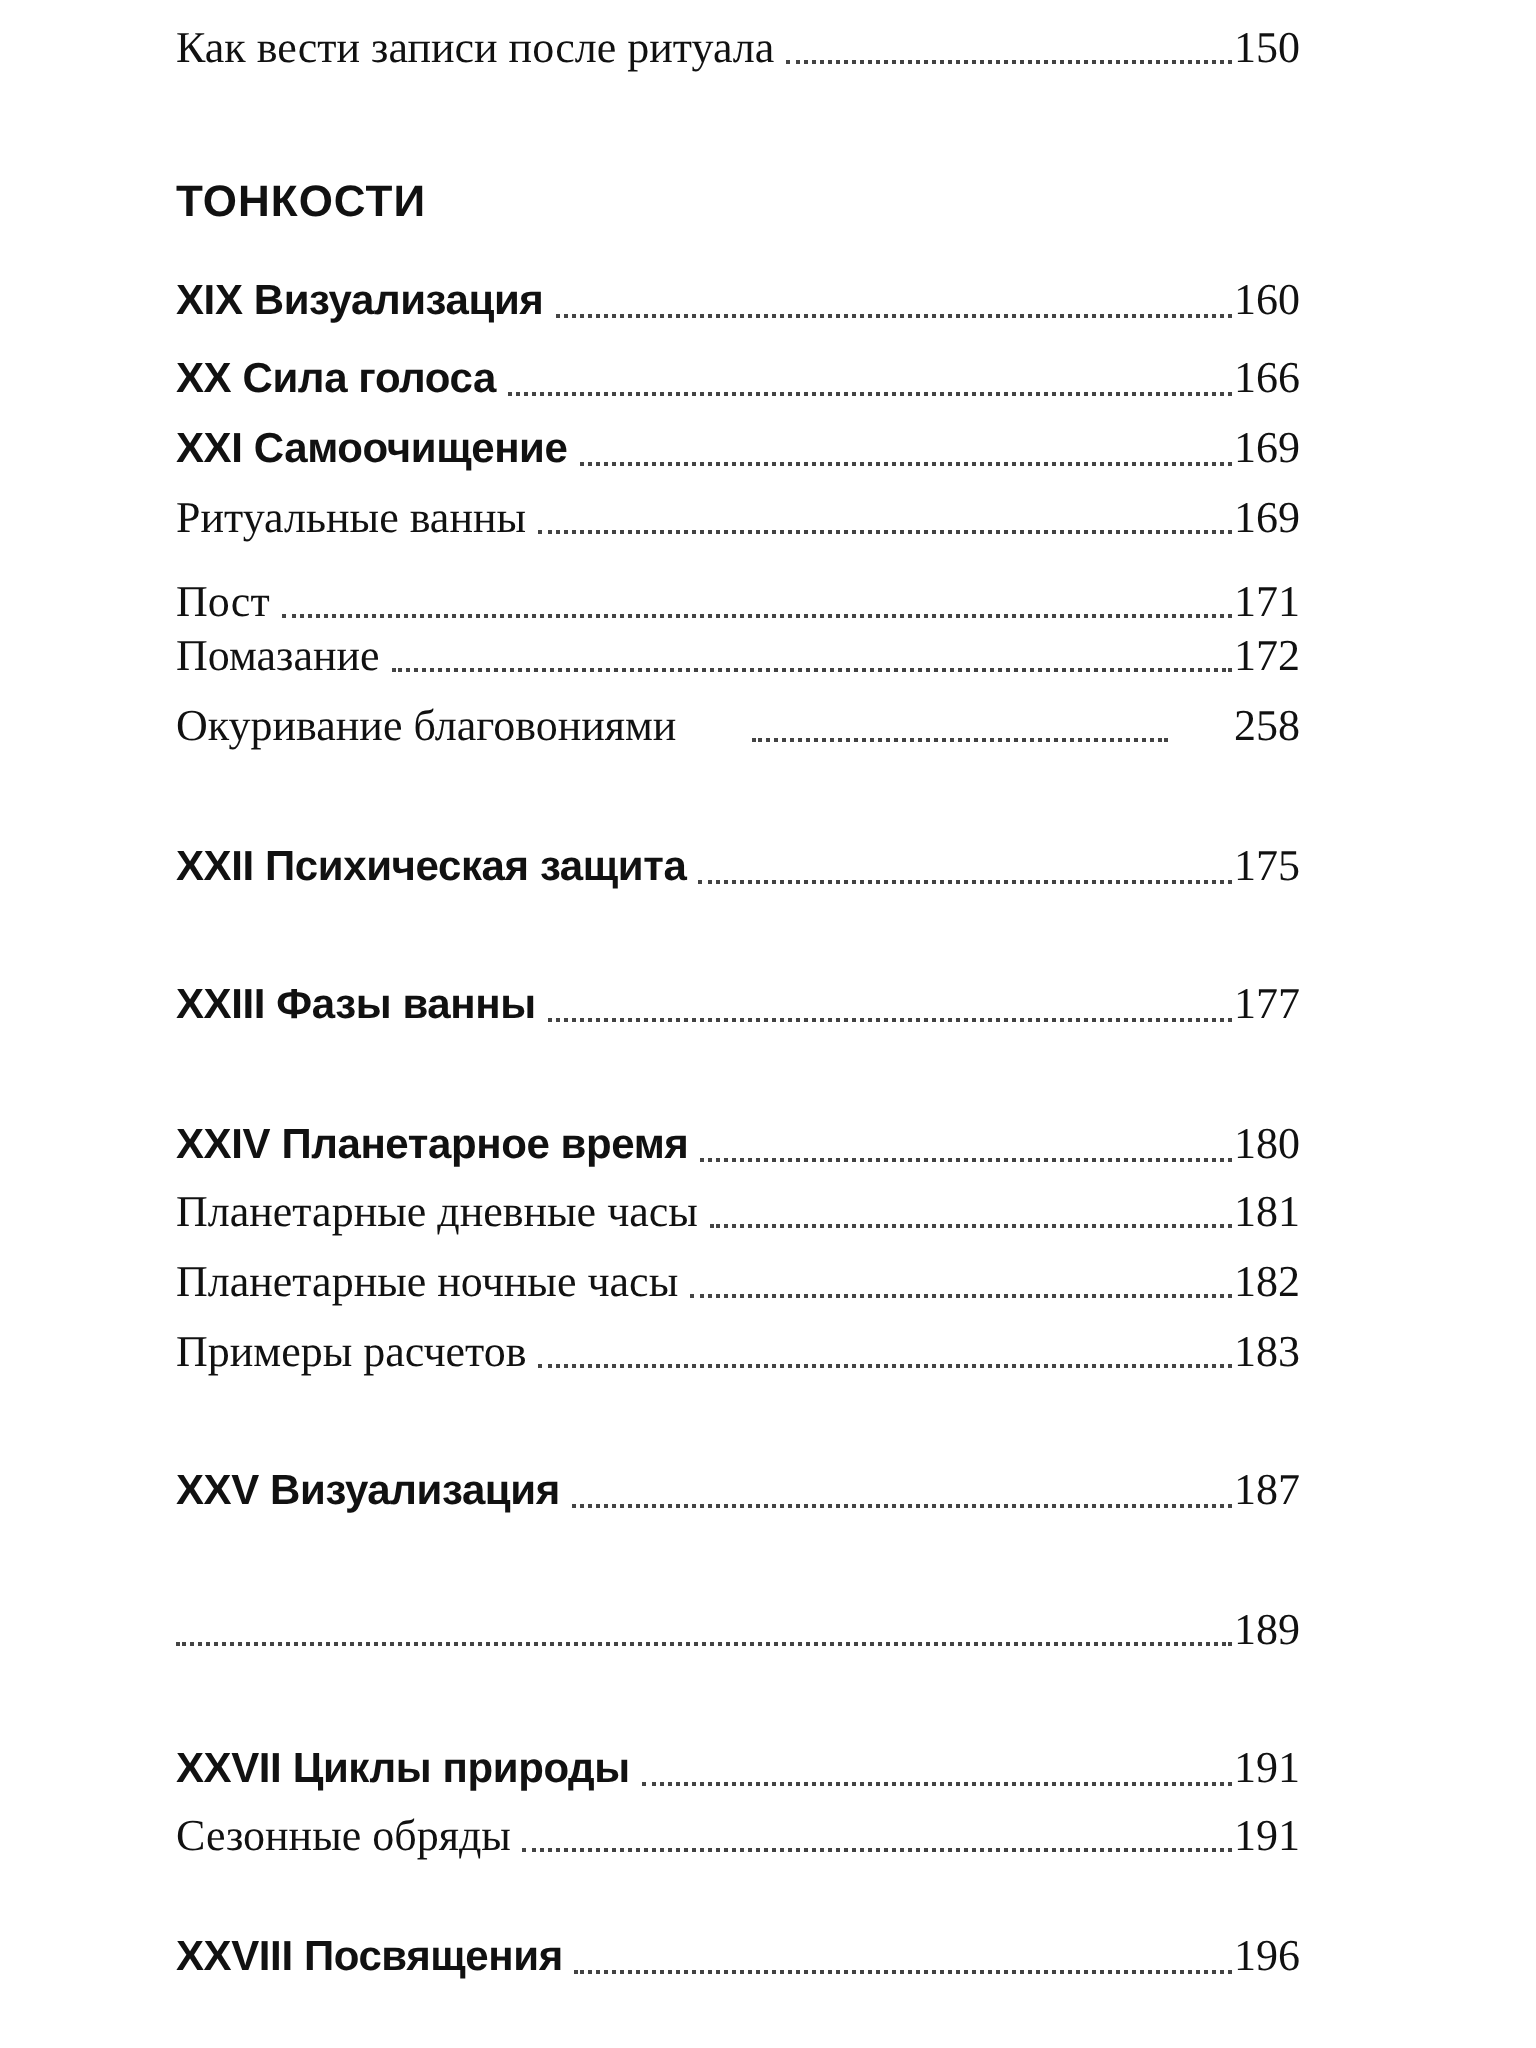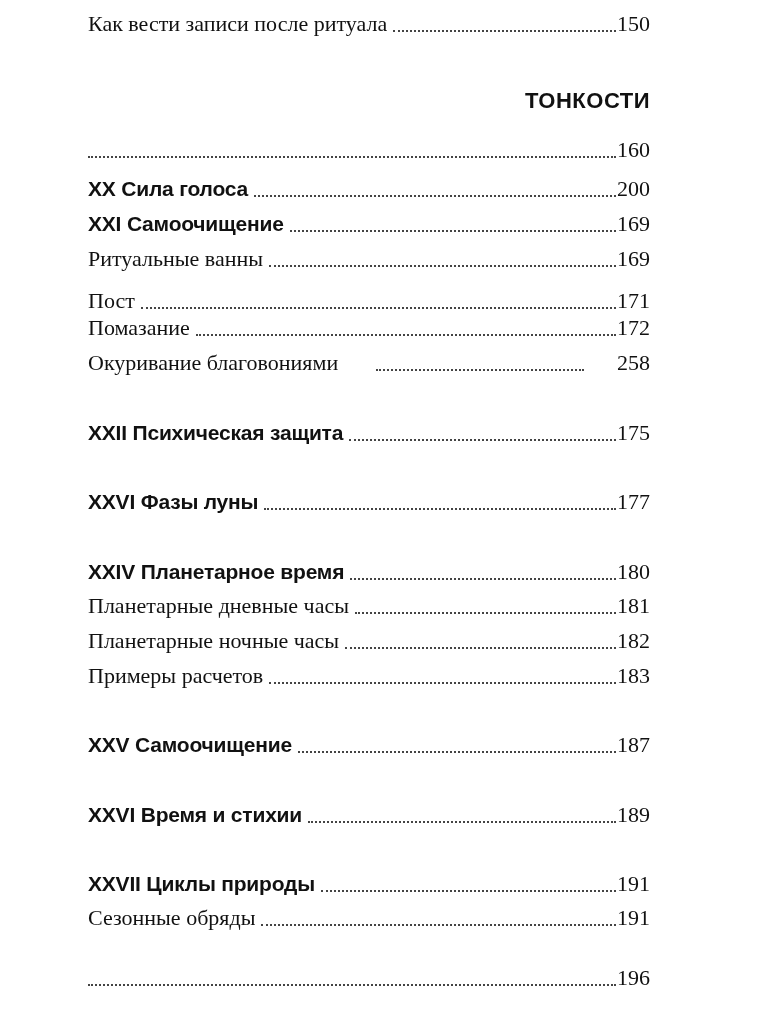--- a/index.html
+++ b/index.html
@@ -55,49 +55,50 @@
     .row .page-num {
       flex: 0 0 auto;
       font-family: "Liberation Serif", "DejaVu Serif", serif;
       font-size: 22px;
       padding-left: 1px;
     }
     .section-heading {
       position: absolute;
       left: 0;
       width: 562px;
-      text-align: right;
+      text-align: left;
       font-family: "Liberation Sans", "DejaVu Sans", sans-serif;
       font-weight: bold;
       font-size: 22px;
       letter-spacing: 0.5px;
     }
   </style>
 </head>
 <body>
 
 <div class="page">
 
   <div class="row normal" style="top:11px;">
     <span class="title">Как вести записи после ритуала</span>
     <span class="leader"></span>
     <span class="page-num">150</span>
   </div>
 
   <div class="section-heading" style="top:88px;">ТОНКОСТИ</div>
 
   <div class="row bold" style="top:137px;">
+    <span class="title">XIX Визуализация</span>
     <span class="leader"></span>
     <span class="page-num">160</span>
   </div>
 
   <div class="row bold" style="top:176px;">
     <span class="title">XX Сила голоса</span>
     <span class="leader"></span>
-    <span class="page-num">200</span>
+    <span class="page-num">166</span>
   </div>
 
   <div class="row bold" style="top:211px;">
     <span class="title">XXI Самоочищение</span>
     <span class="leader"></span>
     <span class="page-num">169</span>
   </div>
 
   <div class="row normal" style="top:246px;">
     <span class="title">Ритуальные ванны</span>
@@ -123,21 +124,21 @@
     <span class="page-num">258</span>
   </div>
 
   <div class="row bold" style="top:420px;">
     <span class="title">XXII Психическая защита</span>
     <span class="leader"></span>
     <span class="page-num">175</span>
   </div>
 
   <div class="row bold" style="top:489px;">
-    <span class="title">XXVI Фазы луны</span>
+    <span class="title">XXIII Фазы ванны</span>
     <span class="leader"></span>
     <span class="page-num">177</span>
   </div>
 
   <div class="row bold" style="top:559px;justify-content:center;">
     <span class="title">XXIV Планетарное время</span>
     <span class="leader"></span>
     <span class="page-num">180</span>
   </div>
 
@@ -153,41 +154,41 @@
     <span class="page-num">182</span>
   </div>
 
   <div class="row normal" style="top:663px;">
     <span class="title">Примеры расчетов</span>
     <span class="leader"></span>
     <span class="page-num">183</span>
   </div>
 
   <div class="row bold" style="top:732px;">
-    <span class="title">XXV Самоочищение</span>
+    <span class="title">XXV Визуализация</span>
     <span class="leader"></span>
     <span class="page-num">187</span>
   </div>
 
   <div class="row bold" style="top:802px;">
-    <span class="title">XXVI Время и стихии</span>
     <span class="leader"></span>
     <span class="page-num">189</span>
   </div>
 
   <div class="row bold" style="top:871px;">
     <span class="title">XXVII Циклы природы</span>
     <span class="leader"></span>
     <span class="page-num">191</span>
   </div>
 
   <div class="row normal" style="top:905px;">
     <span class="title">Сезонные обряды</span>
     <span class="leader"></span>
     <span class="page-num">191</span>
   </div>
 
   <div class="row bold" style="top:965px;">
+    <span class="title">XXVIII Посвящения</span>
     <span class="leader"></span>
     <span class="page-num">196</span>
   </div>
 
 </div>
 
 </body></html>

